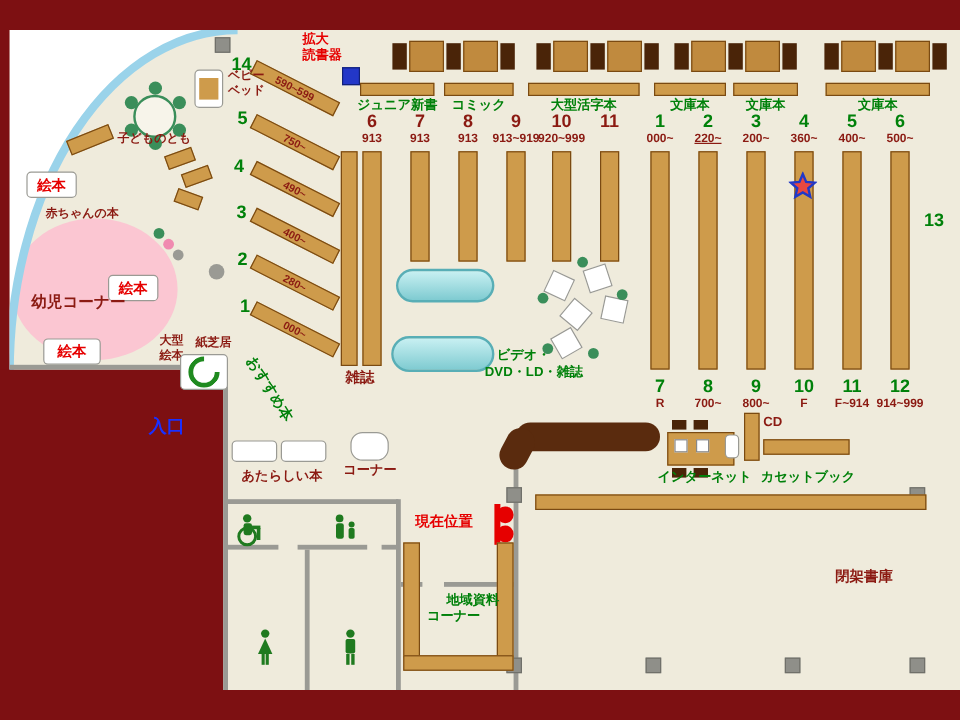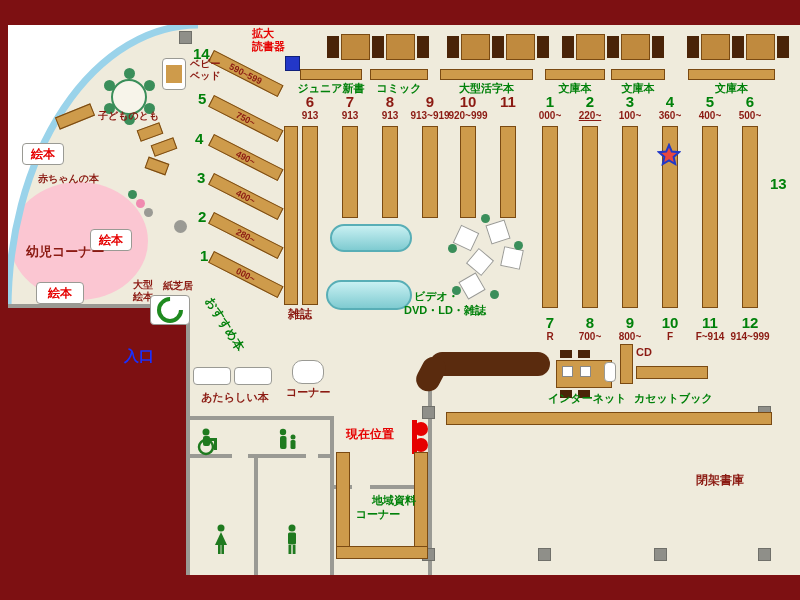--- a/index.html
+++ b/index.html
@@ -133,21 +133,21 @@
   <div class="lbl maroon s12 ctr" style="left:280px;top:308px;width:40px;">雑誌</div>
 
   <div class="lbl green s15 ctr" style="left:530px;top:93px;width:40px;">1</div>
   <div class="lbl green s15 ctr" style="left:570px;top:93px;width:40px;">2</div>
   <div class="lbl green s15 ctr" style="left:610px;top:93px;width:40px;">3</div>
   <div class="lbl green s15 ctr" style="left:650px;top:93px;width:40px;">4</div>
   <div class="lbl green s15 ctr" style="left:690px;top:93px;width:40px;">5</div>
   <div class="lbl green s15 ctr" style="left:730px;top:93px;width:40px;">6</div>
   <div class="lbl maroon s10 ctr" style="left:528px;top:110px;width:44px;">000~</div>
   <div class="lbl maroon s10 ctr" style="left:568px;top:110px;width:44px;text-decoration:underline;">220~</div>
-  <div class="lbl maroon s10 ctr" style="left:608px;top:110px;width:44px;">100~</div>
+  <div class="lbl maroon s10 ctr" style="left:608px;top:110px;width:44px;">200~</div>
   <div class="lbl maroon s10 ctr" style="left:648px;top:110px;width:44px;">360~</div>
   <div class="lbl maroon s10 ctr" style="left:688px;top:110px;width:44px;">400~</div>
   <div class="lbl maroon s10 ctr" style="left:728px;top:110px;width:44px;">500~</div>
   <div class="shelf" style="left:542px;top:126px;width:16px;height:182px;"></div>
   <div class="shelf" style="left:582px;top:126px;width:16px;height:182px;"></div>
   <div class="shelf" style="left:622px;top:126px;width:16px;height:182px;"></div>
   <div class="shelf" style="left:662px;top:126px;width:16px;height:182px;"></div>
   <div class="shelf" style="left:702px;top:126px;width:16px;height:182px;"></div>
   <div class="shelf" style="left:742px;top:126px;width:16px;height:182px;"></div>
 

